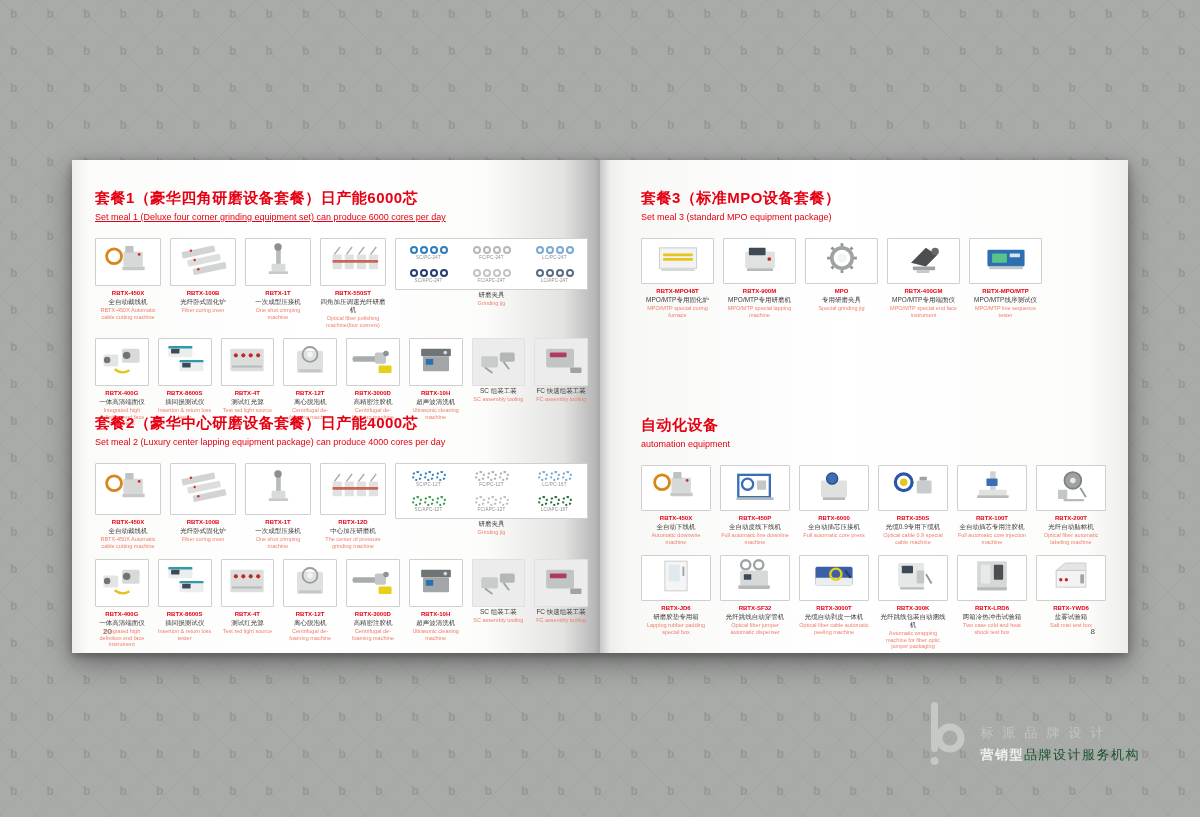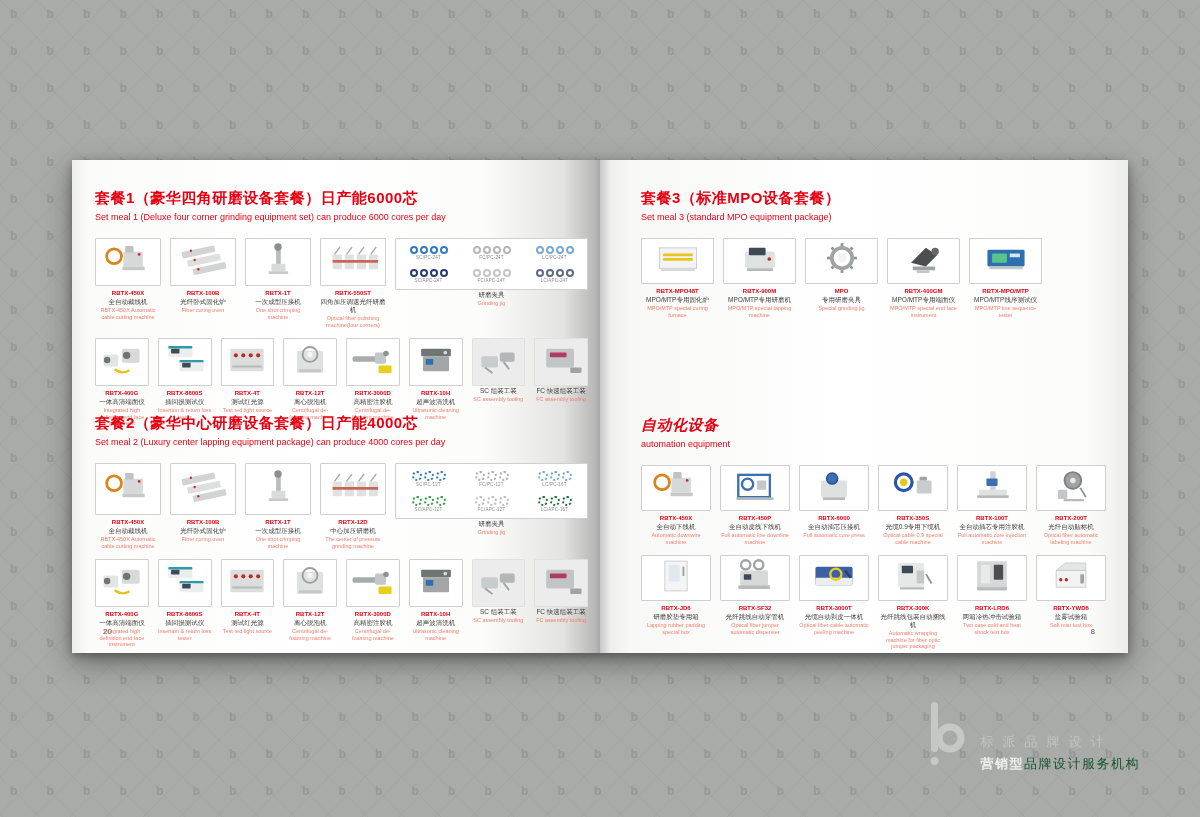--- a/index.html
+++ b/index.html
@@ -36,21 +36,21 @@
     width:100%;height:100%;column-gap:6px;}
   .jiggroup{display:flex;flex-direction:column;align-items:center;justify-content:center;}
   .jrow{display:flex;align-items:center;justify-content:center;}
   .jc{display:inline-block;border-radius:50%;margin:0 1px;box-sizing:border-box;}
   .jc.ring{width:8px;height:8px;border:2px solid;}
   .jc.gear{width:10px;height:10px;border:2px dotted;}
   .jlabel{font-size:4.5px;color:#8a8a8a;margin-top:1px;line-height:5px;letter-spacing:.2px;}
   .pnum{position:absolute;bottom:17px;font-size:8px;color:#4f4f4f;}
   .pnum.l{left:31px;} .pnum.r{right:33px;}
   
-  .brand{position:absolute;right:60px;top:700px;display:flex;gap:14px;align-items:flex-end;}
+  .brand{position:absolute;right:60px;top:700px;display:flex;gap:14px;align-items:center;}
   .brand-text{padding-top:16px;}
   .brand-l1{font-size:13px;letter-spacing:9px;color:#c2c4c2;line-height:16px;white-space:nowrap;}
   .brand-l2{font-size:13px;line-height:16px;margin-top:6px;letter-spacing:1.5px;white-space:nowrap;}
   .brand-l2 .b{color:#eff1ef;font-weight:bold;}
   .brand-l2 .r{color:#14532d;}
 </style>
 </head>
 <body>
 <div class="canvas">
 
@@ -65,21 +65,21 @@
       </defs>
       <rect width="1200" height="817" fill="url(#wm)"></rect>
     </svg>
   </div>
 
   <div class="spread">
     <div class="page left">
       <div class="pnum l">20</div>
     <div class="section" style="top: 28px;">
           <div class="sec-title" style="color: rgb(230, 0, 18);">套餐1（豪华四角研磨设备套餐）日产能6000芯</div>
-          <div class="sec-sub" style="color: rgb(230, 0, 18);">Set meal 1 (Deluxe four corner grinding equipment set) can produce 6000 cores per day</div>
+          <div class="sec-sub" style="color: rgb(230, 0, 18); text-decoration: underline;">Set meal 1 (Deluxe four corner grinding equipment set) can produce 6000 cores per day</div>
           <div class="row has-jig first">
             <div class="card product">
               <div class="imgbox">
                 <span><svg viewBox="0 0 56 40" width="52" height="38">
                     <circle cx="13" cy="16" r="8" fill="none" stroke="#d8861a" stroke-width="3"></circle>
                     <rect x="23" y="11" width="21" height="16" fill="#d7d9d9" rx="1"></rect>
                     <rect x="25" y="5" width="9" height="7" fill="#bfc2c2" rx="1"></rect>
                     <rect x="22" y="27" width="24" height="4" fill="#c7c9c9" rx="1"></rect>
                     <circle cx="40" cy="14" r="1.5" fill="#cf2b26"></circle>
                   </svg></span>
@@ -609,21 +609,21 @@
                     <rect x="10" y="28" width="36" height="3" fill="#c4c7c7" rx="0.5"></rect>
                   </svg></span>
               </div>
               <div class="model" style="color: rgb(230, 0, 18);">RBTX-MPO/MTP</div>
               <div class="zh">MPO/MTP线序测试仪</div>
               <div class="en" style="color: rgb(240, 128, 110);">MPO/MTP line sequence tester</div>
             </div>
           </div>
         </div>
         <div class="section" style="top: 255px;">
-          <div class="sec-title" style="color: rgb(230, 0, 18); font-style: italic;">自动化设备</div>
+          <div class="sec-title" style="color: rgb(230, 0, 18);">自动化设备</div>
           <div class="sec-sub" style="color: rgb(230, 0, 18);">automation equipment</div>
           <div class="row first">
             <div class="card product">
               <div class="imgbox">
                 <span><svg viewBox="0 0 56 40" width="52" height="38">
                     <circle cx="13" cy="16" r="8" fill="none" stroke="#d8861a" stroke-width="3"></circle>
                     <rect x="23" y="11" width="21" height="16" fill="#d7d9d9" rx="1"></rect>
                     <rect x="25" y="5" width="9" height="7" fill="#bfc2c2" rx="1"></rect>
                     <rect x="22" y="27" width="24" height="4" fill="#c7c9c9" rx="1"></rect>
                     <circle cx="40" cy="14" r="1.5" fill="#cf2b26"></circle>

